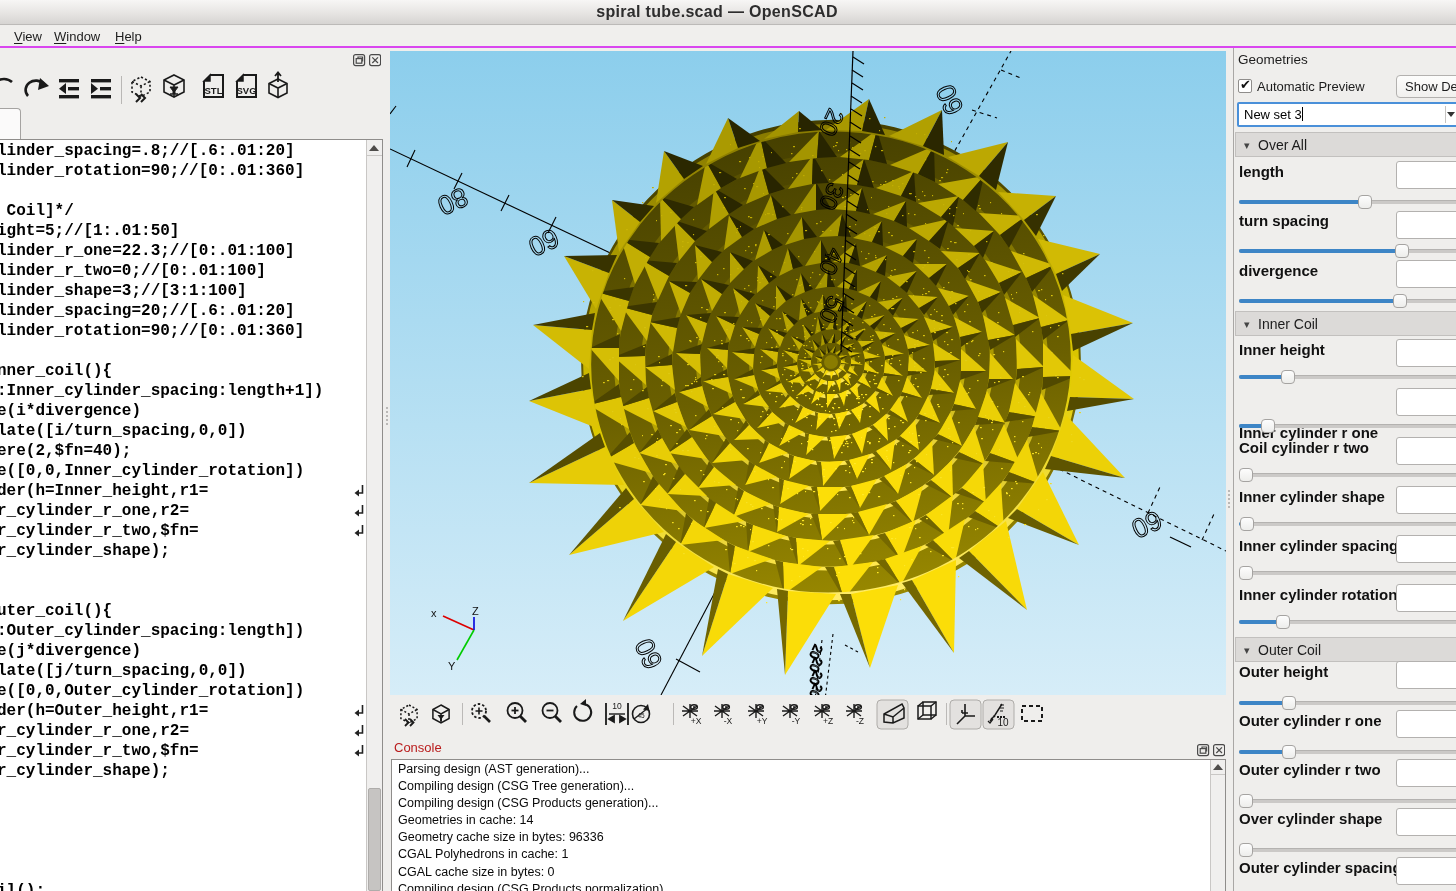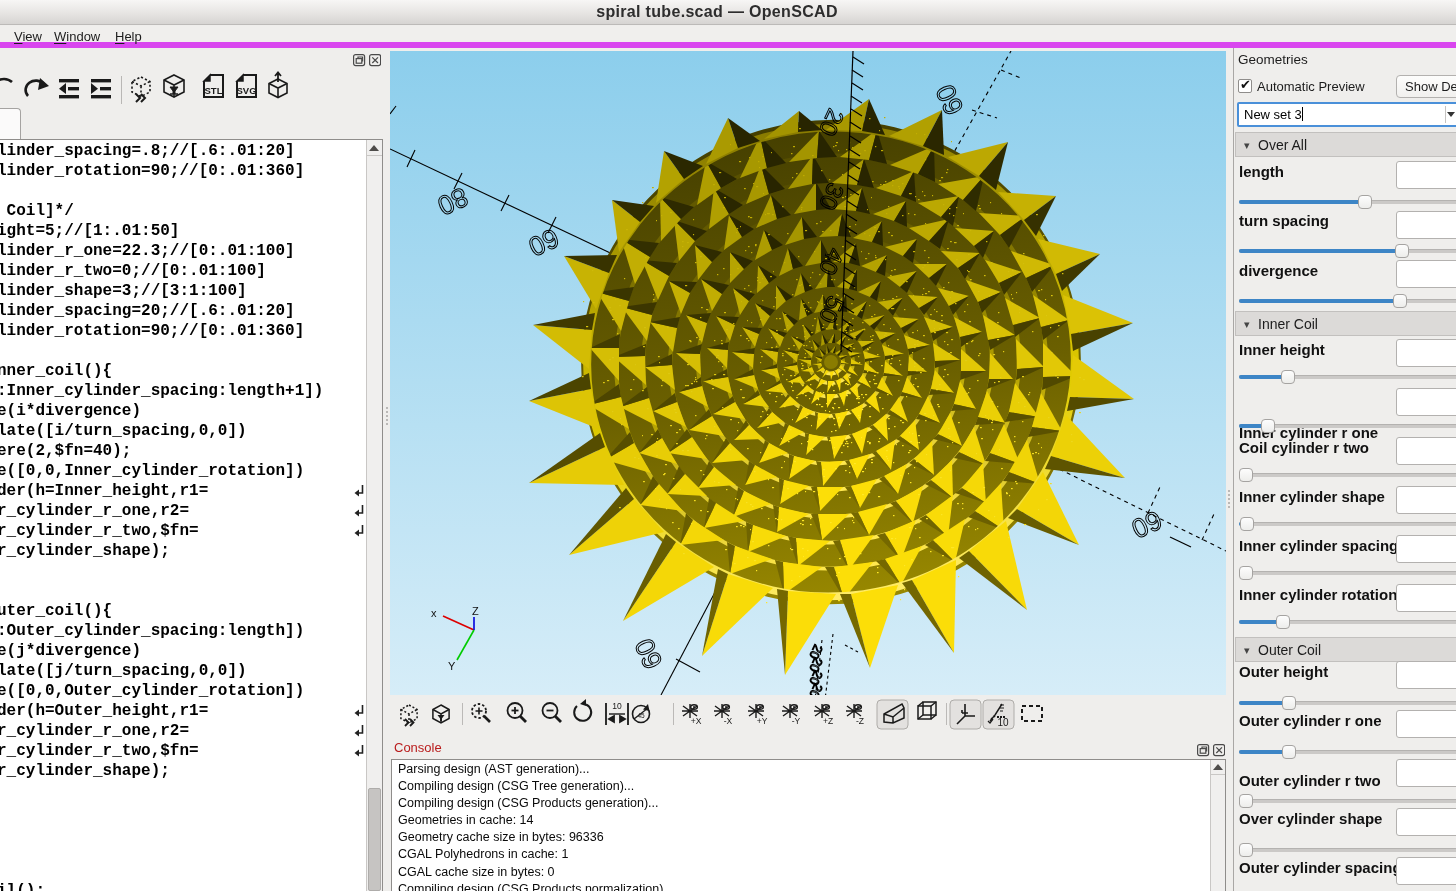--- a/index.html
+++ b/index.html
@@ -1,21 +1,21 @@
 <!DOCTYPE html>
 <html><head><meta charset="utf-8"><title>spiral tube.scad - OpenSCAD</title>
 <style>
 * { margin:0; padding:0; box-sizing:border-box; }
 html,body { width:1456px; height:891px; overflow:hidden; font-family:"Liberation Sans",sans-serif; background:#efeeec; }
 .abs { position:absolute; }
 #titlebar { position:absolute; left:0; top:0; width:1456px; height:25px;
   background:linear-gradient(#f7f6f5,#e5e3e1 60%,#d6d4d2); border-bottom:1px solid #bcbab8;
   text-align:center; font-weight:bold; font-size:16px; letter-spacing:0.32px; color:#2d2d2d; line-height:24px; }
 #menubar { position:absolute; left:0; top:26px; width:1456px; height:22px; background:#f0efed;
-  border-bottom:6px solid #d946ef; font-size:13px; color:#1c1c1c; }
+  border-bottom:2px solid #d946ef; font-size:13px; color:#1c1c1c; }
 #menubar span { position:absolute; top:3px; }
 #menubar u { text-decoration-thickness:1px; text-underline-offset:2px; }
 
 #eddock { position:absolute; left:0; top:48px; width:383px; height:843px; background:#efeeec; }
 #edtab { position:absolute; left:-8px; top:60px; width:29px; height:32px; background:#fbfafa;
   border:1px solid #a5a3a1; border-bottom:none; border-radius:4px 4px 0 0; }
 #edframe { position:absolute; left:0px; top:91px; width:383px; height:752px; background:#fff;
   border-top:1px solid #8f8d8b; border-right:1px solid #8f8d8b; }
 #edcode { position:absolute; left:-3px; top:93px; width:366px; height:750px; overflow:hidden;
   font-family:"Liberation Mono",monospace; font-size:16px; line-height:20px; color:#000; white-space:pre; font-weight:bold; }
@@ -1847,21 +1847,21 @@
 <div class="plab" style="top:615px;">Outer height</div>
 <div class="pbox" style="top:613px;"></div>
 <div class="strack" style="top:653px;"></div>
 <div class="sfill" style="top:653px;width:51px;"></div>
 <div class="shandle" style="top:648px;left:48px;"></div>
 <div class="plab" style="top:664px;">Outer cylinder r one</div>
 <div class="pbox" style="top:662px;"></div>
 <div class="strack" style="top:702px;"></div>
 <div class="sfill" style="top:702px;width:51px;"></div>
 <div class="shandle" style="top:697px;left:48px;"></div>
-<div class="plab" style="top:713px;margin-top:11px;">Outer cylinder r two</div>
+<div class="plab" style="top:713px;">Outer cylinder r two</div>
 <div class="pbox" style="top:711px;"></div>
 <div class="strack" style="top:751px;"></div>
 <div class="sfill" style="top:751px;width:8px;"></div>
 <div class="shandle" style="top:746px;left:5px;"></div>
 <div class="plab" style="top:762px;">Over cylinder shape</div>
 <div class="pbox" style="top:760px;"></div>
 <div class="strack" style="top:800px;"></div>
 <div class="sfill" style="top:800px;width:8px;"></div>
 <div class="shandle" style="top:795px;left:5px;"></div>
 <div class="plab" style="top:811px;">Outer cylinder spacing</div>

